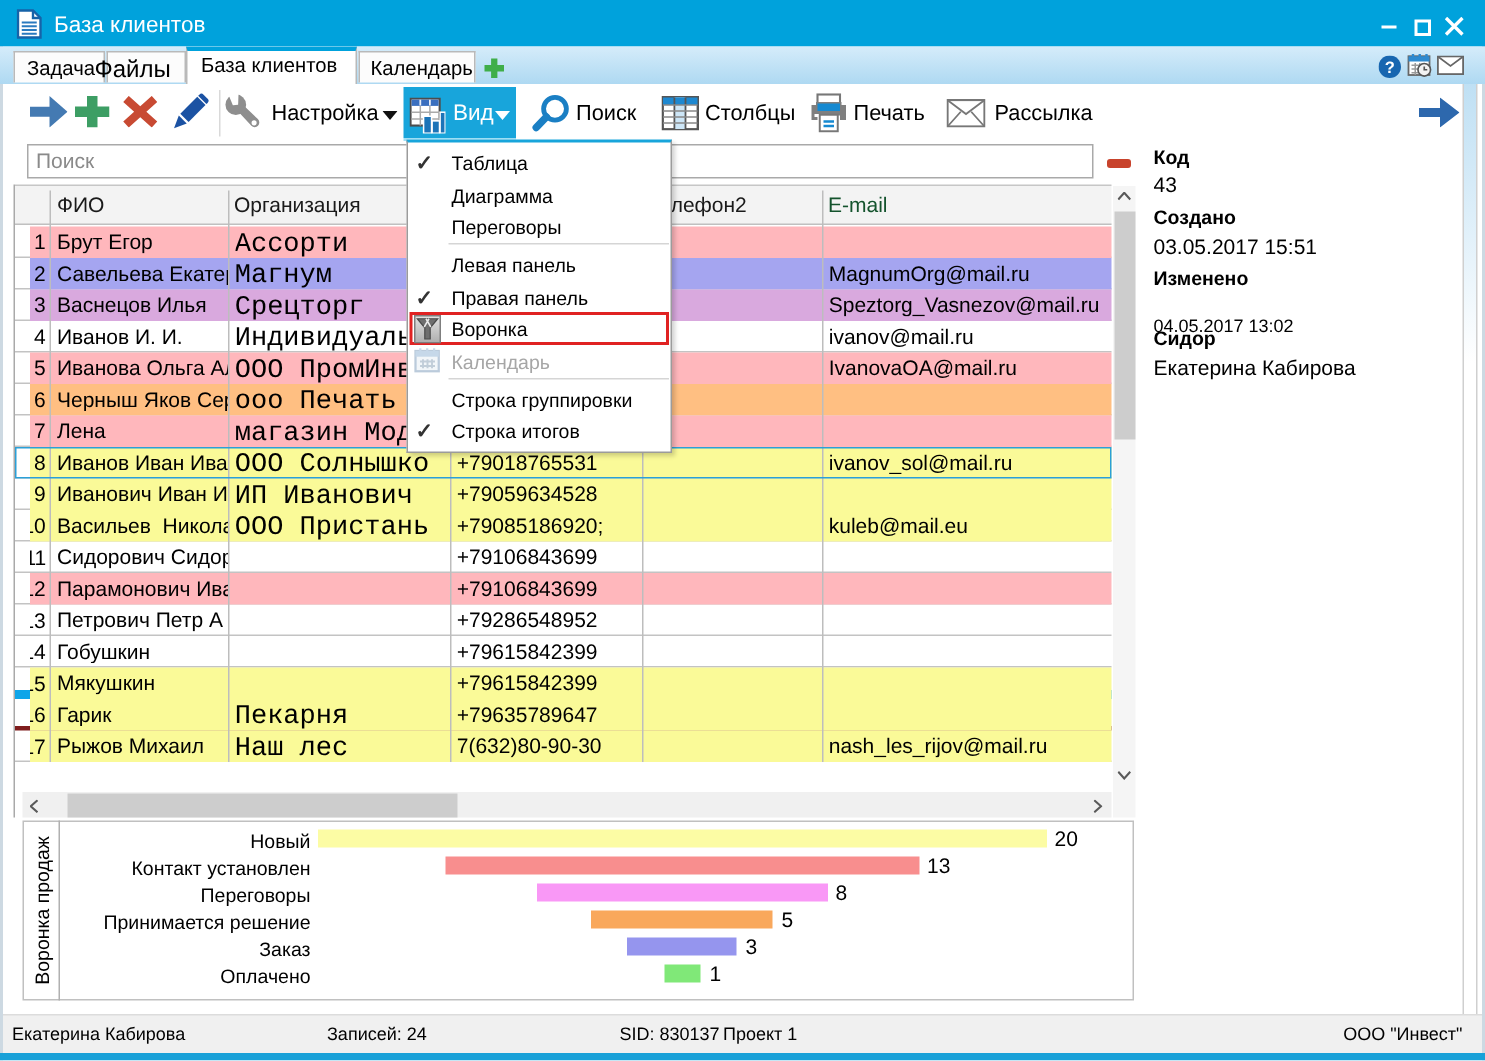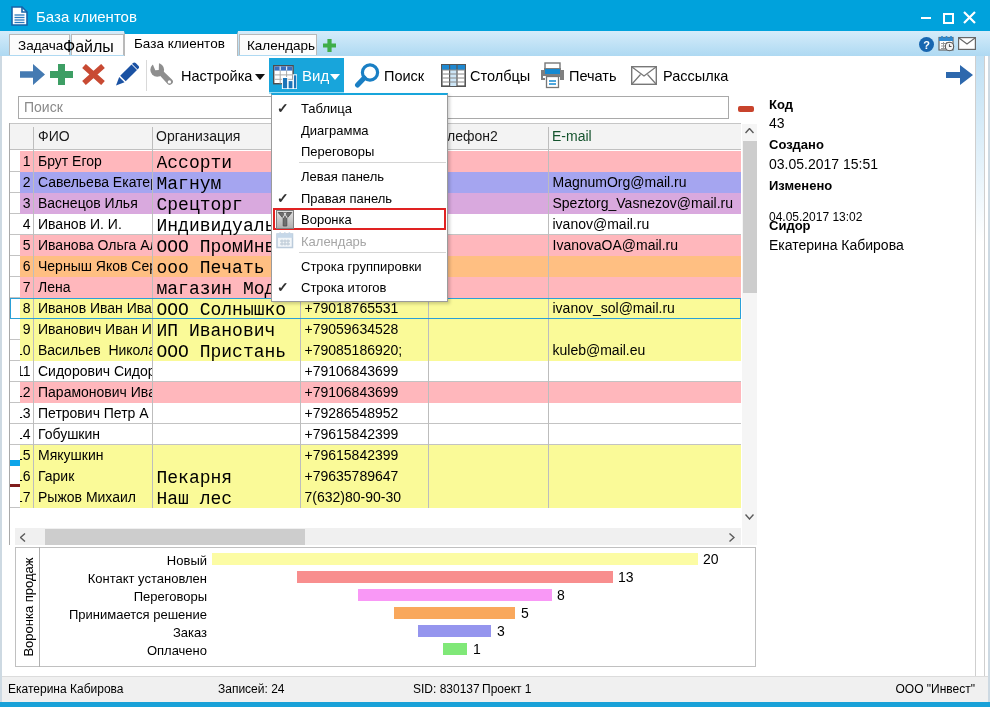--- a/index.html
+++ b/index.html
@@ -282,20 +282,21 @@
     <div class="c1">Гарик</div>
     <div class="c2">Пекарня</div>
     <div class="c3">+79635789647</div>
   </div>
 <div class="row" style="top:487px;border-bottom:1px solid #c3c3c3;box-sizing:border-box;">
     <div class="rowbg" style="background:#fafa98;"></div>
     <div class="num">17</div>
     <div class="c1">Рыжов Михаил</div>
     <div class="c2">Наш лес</div>
     <div class="c3">7(632)80-90-30</div>
+    <div class="c5">nash_les_rijov@mail.ru</div>
   </div>
 
 <div class="abs" style="left:32.5px;top:127px;width:1px;height:381px;background:#bdbdbd;"></div>
 <div class="abs" style="left:152px;top:127px;width:1px;height:381px;background:#bdbdbd;"></div>
 <div class="abs" style="left:300px;top:127px;width:1px;height:381px;background:#bdbdbd;"></div>
 <div class="abs" style="left:427.5px;top:127px;width:1px;height:381px;background:#bdbdbd;"></div>
 <div class="abs" style="left:548px;top:127px;width:1px;height:381px;background:#bdbdbd;"></div>
 
 <div class="abs" style="left:10px;top:298px;width:731px;height:21px;border:1px solid #2aa0d8;box-sizing:border-box;z-index:3;"></div>
 

